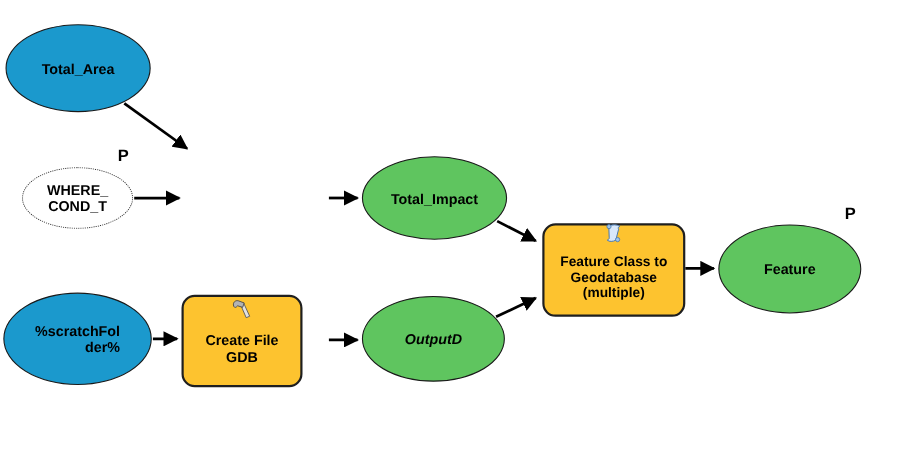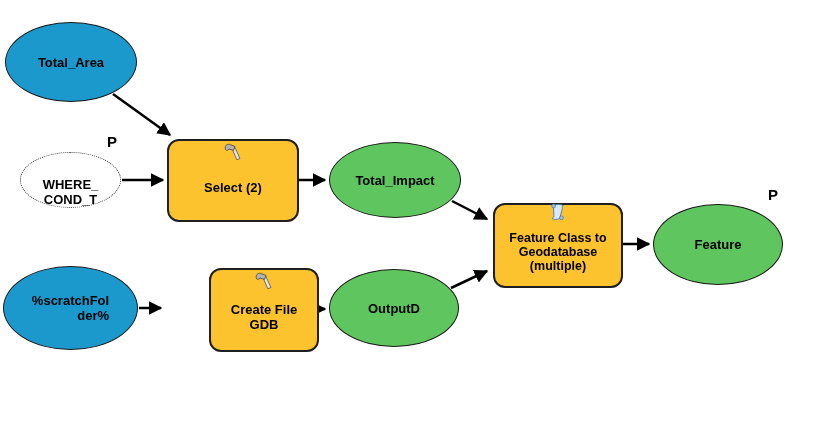--- a/index.html
+++ b/index.html
@@ -5,21 +5,21 @@
   html,body{margin:0;padding:0;background:#ffffff;}
   #canvas{
     position:relative;width:837px;height:423px;background:#ffffff;overflow:hidden;
     font-family:"Liberation Sans", sans-serif;
   }
   .node{position:absolute;display:flex;align-items:center;justify-content:center;
     text-align:center;font-weight:bold;color:#000;box-sizing:border-box;}
   .ellipse{border-radius:50%;border:1.5px solid #1a1a1a;font-size:13px;line-height:15px;}
   .blue{background:var(--input-blue,#1b99cd);}
   .green{background:var(--output-green,#5fc55f);}
-  .white-ellipse{background:#ffffff;border:1px dotted #333;align-items:flex-end;}
+  .white-ellipse{background:#ffffff;border:1px dotted #333;}
   .toolbox{background:var(--tool-yellow,#fdc32f);border:2px solid #1f1f1f;border-radius:12px;
     font-size:13px;line-height:15px;flex-direction:column;justify-content:flex-start;}
   .tool-icon{height:20px;margin-top:1px;flex:0 0 auto;}
   .tool-label{flex:1;display:flex;align-items:center;justify-content:center;width:100%;
     padding:0 4px 8px 4px;box-sizing:border-box;}
   .p-marker{position:absolute;font-weight:bold;font-size:15px;color:#000;}
   #wires{position:absolute;left:0;top:0;width:837px;height:423px;pointer-events:none;}
   #wires line{pointer-events:stroke;}
 </style>
 </head>
@@ -51,27 +51,20 @@
 
   <div class="p-marker" style="left:107px;top:133px;">P</div>
 
   <div class="node ellipse white-ellipse" style="left:20px;top:152px;width:101px;height:56px;">
     <span>
       <span>WHERE_</span><br>
       <span>COND_T</span>
     </span>
   </div>
 
-  <div class="node toolbox" style="left:167px;top:139px;width:132px;height:83px;">
-    <svg class="tool-icon" viewBox="0 0 20 20" width="20" height="20">
-      <polygon points="8.5,5.5 11.5,4.5 17,16.5 13.8,17.8" fill="#e2e2e2" stroke="#555" stroke-width="0.8"></polygon>
-      <path d="M2.5,7.5 C1.2,4 4,1.8 6.5,2.4 L12,4.4 L10.6,8.4 L6,7 C4.6,8.6 3.4,9 2.5,7.5 Z" fill="#b3b3b3" stroke="#444" stroke-width="0.8"></path>
-    </svg>
-    <span class="tool-label">Select (2)</span>
-  </div>
 
   <div class="node ellipse green" style="left:329px;top:142px;width:132px;height:76px;">
     <span>Total_Impact</span>
   </div>
 
   <div class="node toolbox" style="left:493px;top:203px;width:130px;height:85px;font-size:12.5px;line-height:14px;">
     <svg class="tool-icon" style="margin-top:-3px;" viewBox="0 0 22 22" width="22" height="22">
       <path d="M6,4 C9,2.2 14,2.2 17,4 C15.2,5 15.2,6 15.8,7 L13,18 C10,19.6 6.5,19.6 4.5,18 C6.3,17 6.8,16 6.4,15 Z" fill="#d9e8fa" stroke="#4878b0" stroke-width="1"></path>
       <circle cx="6.2" cy="4.4" r="2.1" fill="#9ec4ea" stroke="#4878b0" stroke-width="0.8"></circle>
       <circle cx="14.8" cy="17.4" r="2.1" fill="#9ec4ea" stroke="#4878b0" stroke-width="0.8"></circle>
@@ -91,25 +84,25 @@
     <span>Feature</span>
   </div>
 
   <div class="node ellipse blue" style="left:3px;top:266px;width:135px;height:84px;text-align:right;">
     <span>
       <span>%scratchFol</span><br>
       <span>der%</span>
     </span>
   </div>
 
-  <div class="node toolbox" style="left:165px;top:268px;width:110px;height:84px;margin-left:44px;">
+  <div class="node toolbox" style="left:165px;top:268px;width:110px;height:84px;">
     <svg class="tool-icon" viewBox="0 0 20 20" width="20" height="20">
       <polygon points="8.5,5.5 11.5,4.5 17,16.5 13.8,17.8" fill="#e2e2e2" stroke="#555" stroke-width="0.8"></polygon>
       <path d="M2.5,7.5 C1.2,4 4,1.8 6.5,2.4 L12,4.4 L10.6,8.4 L6,7 C4.6,8.6 3.4,9 2.5,7.5 Z" fill="#b3b3b3" stroke="#444" stroke-width="0.8"></path>
     </svg>
     <span class="tool-label">Create File GDB</span>
   </div>
 
-  <div class="node ellipse green" style="left:329px;top:269px;width:130px;height:78px;">
+  <div class="node ellipse green" style="left:329px;top:269px;width:130px;height:78px;font-style:italic;">
     <span>OutputD</span>
   </div>
 
 </div>
 
 </body></html>

